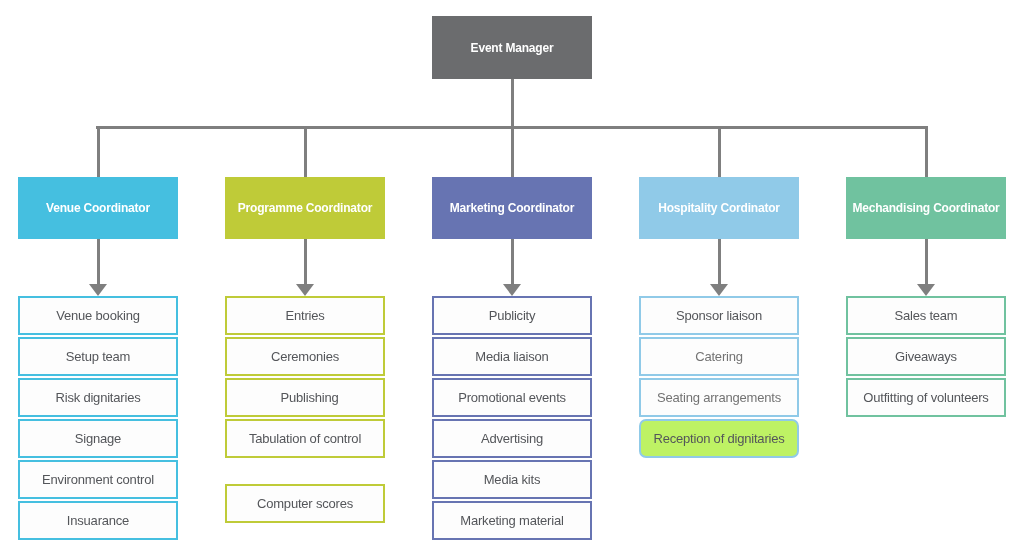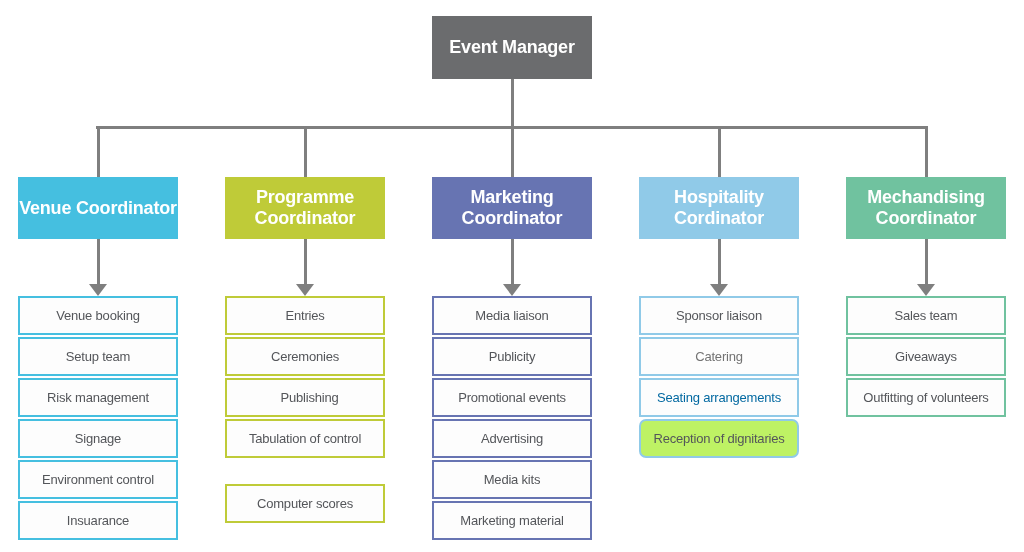--- a/index.html
+++ b/index.html
@@ -11,21 +11,21 @@
     font-family: "Liberation Sans", sans-serif;
     overflow: hidden;
   }
   .node {
     box-sizing: border-box;
     display: flex;
     align-items: center;
     justify-content: center;
     text-align: center;
     color: #ffffff;
-    font-size: 18px;
+    font-size: 12px;
     font-weight: 600;
     letter-spacing: -0.2px;
   }
   .root-node {
     position: absolute;
     left: 432px;
     top: 16px;
     width: 160px;
     height: 63px;
     background: var(--root-bg, #6b6c6e);
@@ -96,21 +96,21 @@
   <div class="columns-row">
       <div class="column">
         <div class="node header" style="background: rgb(69, 191, 224);">Venue Coordinator</div>
         <div class="arrow">
           <div class="arrow-line"></div>
           <div class="arrow-head"></div>
         </div>
         <div class="list">
           <div class="item" style="border-color: rgb(69, 191, 224); background: rgb(253, 253, 253); color: rgb(84, 86, 90);">Venue booking</div>
           <div class="item" style="border-color: rgb(69, 191, 224); background: rgb(253, 253, 253); color: rgb(84, 86, 90);">Setup team</div>
-          <div class="item" style="border-color: rgb(69, 191, 224); background: rgb(253, 253, 253); color: rgb(84, 86, 90);">Risk management</div>
+          <div class="item" style="border-color: rgb(69, 191, 224); background: rgb(253, 253, 253); color: rgb(84, 86, 90);">Risk dignitaries</div>
           <div class="item" style="border-color: rgb(69, 191, 224); background: rgb(253, 253, 253); color: rgb(84, 86, 90);">Signage</div>
           <div class="item" style="border-color: rgb(69, 191, 224); background: rgb(253, 253, 253); color: rgb(84, 86, 90);">Environment control</div>
           <div class="item" style="border-color: rgb(69, 191, 224); background: rgb(253, 253, 253); color: rgb(84, 86, 90);">Insuarance</div>
         </div>
       </div>
       <div class="column">
         <div class="node header" style="background: rgb(191, 203, 56);">Programme Coordinator</div>
         <div class="arrow">
           <div class="arrow-line"></div>
           <div class="arrow-head"></div>
@@ -123,38 +123,38 @@
           <div class="item" style="border-color: rgb(191, 203, 56); background: rgb(253, 253, 253); color: rgb(84, 86, 90); margin-top: 24px;">Computer scores</div>
         </div>
       </div>
       <div class="column">
         <div class="node header" style="background: rgb(103, 116, 178);">Marketing Coordinator</div>
         <div class="arrow">
           <div class="arrow-line"></div>
           <div class="arrow-head"></div>
         </div>
         <div class="list">
+          <div class="item" style="border-color: rgb(103, 116, 178); background: rgb(253, 253, 253); color: rgb(84, 86, 90);">Publicity</div>
           <div class="item" style="border-color: rgb(103, 116, 178); background: rgb(253, 253, 253); color: rgb(84, 86, 90);">Media liaison</div>
-          <div class="item" style="border-color: rgb(103, 116, 178); background: rgb(253, 253, 253); color: rgb(84, 86, 90);">Publicity</div>
           <div class="item" style="border-color: rgb(103, 116, 178); background: rgb(253, 253, 253); color: rgb(84, 86, 90);">Promotional events</div>
           <div class="item" style="border-color: rgb(103, 116, 178); background: rgb(253, 253, 253); color: rgb(84, 86, 90);">Advertising</div>
           <div class="item" style="border-color: rgb(103, 116, 178); background: rgb(253, 253, 253); color: rgb(84, 86, 90);">Media kits</div>
           <div class="item" style="border-color: rgb(103, 116, 178); background: rgb(253, 253, 253); color: rgb(84, 86, 90);">Marketing material</div>
         </div>
       </div>
       <div class="column">
         <div class="node header" style="background: rgb(144, 202, 232);">Hospitality Cordinator</div>
         <div class="arrow">
           <div class="arrow-line"></div>
           <div class="arrow-head"></div>
         </div>
         <div class="list">
           <div class="item" style="border-color: rgb(144, 202, 232); background: rgb(253, 253, 253); color: rgb(84, 86, 90);">Sponsor liaison</div>
           <div class="item" style="border-color: rgb(144, 202, 232); background: rgb(253, 253, 253); color: #737373; text-align: right;">Catering</div>
-          <div class="item" style="border-color: rgb(144, 202, 232); background: rgb(253, 253, 253); color: #0369a1;">Seating arrangements</div>
+          <div class="item" style="border-color: rgb(144, 202, 232); background: rgb(253, 253, 253); color: #737373;">Seating arrangements</div>
           <div class="item" style="border-color: rgb(144, 202, 232); background: #bef264; color: rgb(84, 86, 90); border-radius: 7px;">Reception of dignitaries</div>
         </div>
       </div>
       <div class="column">
         <div class="node header" style="background: rgb(112, 194, 159);">Mechandising Coordinator</div>
         <div class="arrow">
           <div class="arrow-line"></div>
           <div class="arrow-head"></div>
         </div>
         <div class="list">

